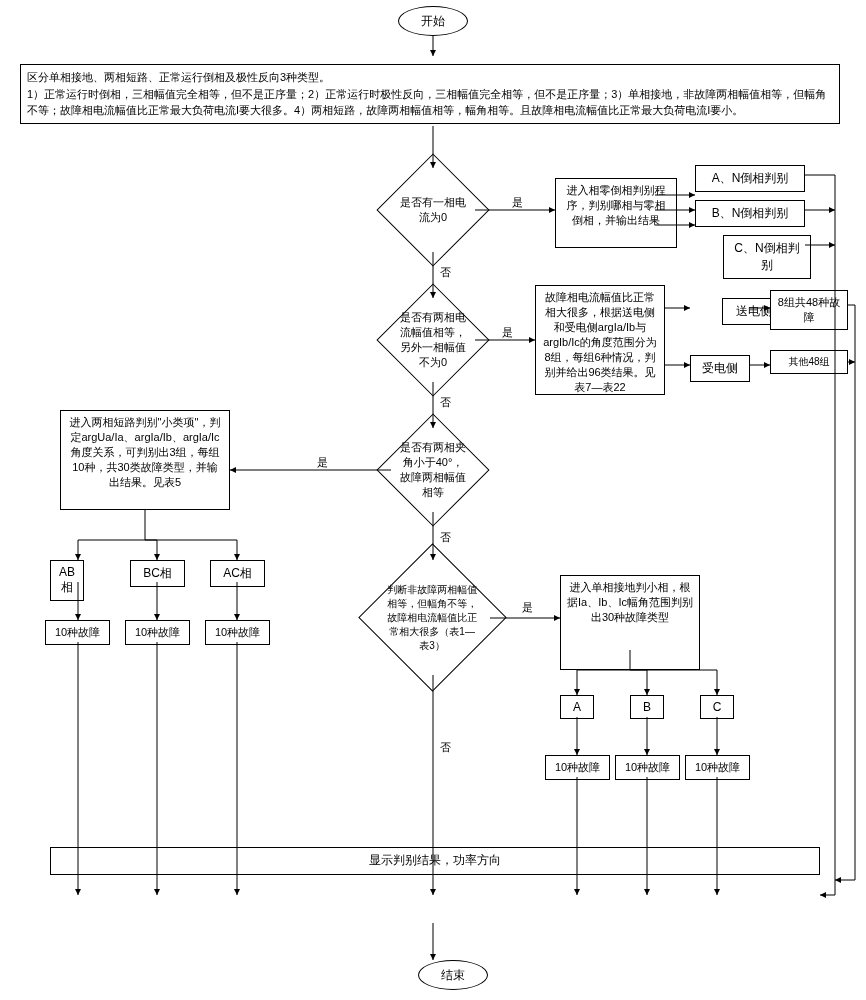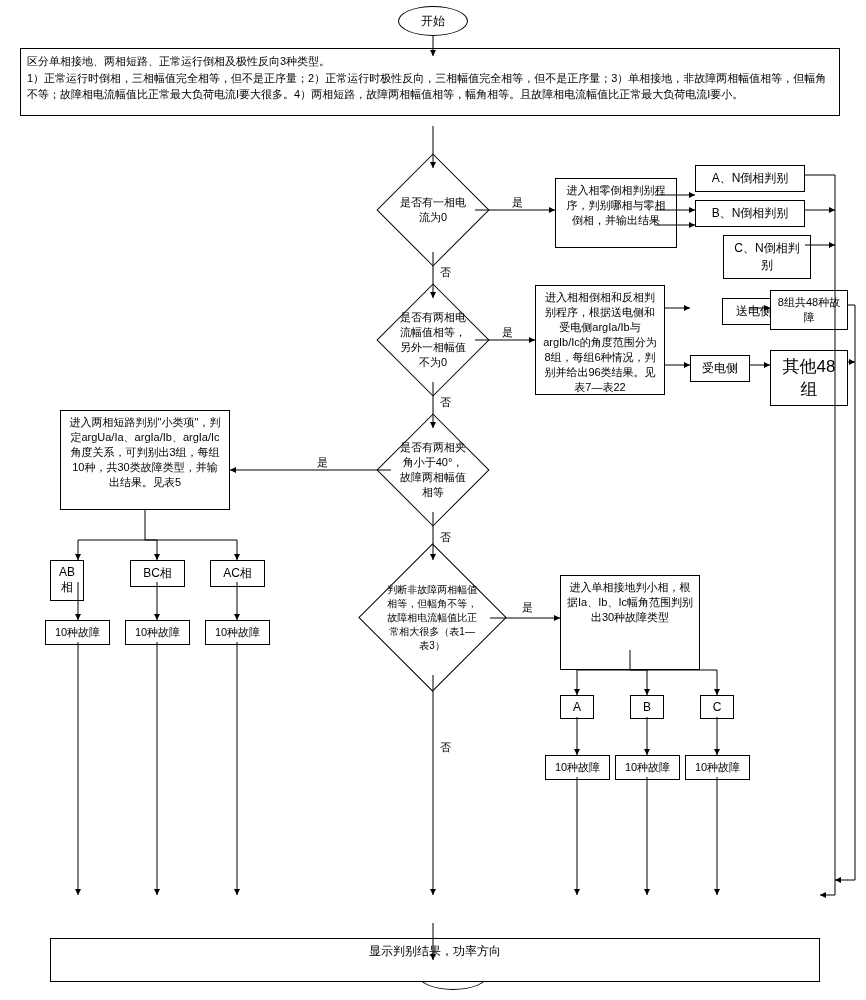--- a/index.html
+++ b/index.html
@@ -10,40 +10,40 @@
 .desc{text-align:left;font-size:11px;line-height:1.5}
 svg{position:absolute;top:0;left:0;pointer-events:none}
 .lbl{position:absolute;font-size:11px;background:#fff;padding:0 2px}
 </style>
 </head>
 <body>
 
 <div class="node term" style="left:398px;top:6px">开始</div>
 <div class="node term" style="left:418px;top:960px">结束</div>
 
-<div class="node desc" style="left:20px;top:48px;width:820px;height:68px;white-space:pre-line">区分单相接地、两相短路、正常运行倒相及极性反向3种类型。
+<div class="node desc" style="left:20px;top:64px;width:820px;height:60px;white-space:pre-line">区分单相接地、两相短路、正常运行倒相及极性反向3种类型。
 1）正常运行时倒相，三相幅值完全相等，但不是正序量；2）正常运行时极性反向，三相幅值完全相等，但不是正序量；3）单相接地，非故障两相幅值相等，但幅角不等；故障相电流幅值比正常最大负荷电流I要大很多。4）两相短路，故障两相幅值相等，幅角相等。且故障相电流幅值比正常最大负荷电流I要小。</div>
 
 <div class="node dec" style="left:393px;top:170px">
     <span>是否有一相电流为0</span>
   </div>
 
 <div class="node" style="left:555px;top:178px;width:122px;height:70px;font-size:11px">进入相零倒相判别程序，判别哪相与零相倒相，并输出结果</div>
 <div class="node" style="left:695px;top:165px;width:110px">A、N倒相判别</div>
 <div class="node" style="left:695px;top:200px;width:110px">B、N倒相判别</div>
 <div class="node" style="left:723px;top:235px;width:88px">C、N倒相判别</div>
 
 <div class="node dec" style="left:393px;top:300px">
     <span>是否有两相电流幅值相等，另外一相幅值不为0</span>
   </div>
-<div class="node" style="left:535px;top:285px;width:130px;height:110px;font-size:11px">进入相相倒相和反相判别程序，根据送电侧和受电侧argIa/Ib与argIb/Ic的角度范围分为8组，每组6种情况，判别并给出96类结果。见表7—表22</div>
+<div class="node" style="left:535px;top:285px;width:130px;height:110px;font-size:11px">故障相电流幅值比正常相大很多，根据送电侧和受电侧argIa/Ib与argIb/Ic的角度范围分为8组，每组6种情况，判别并给出96类结果。见表7—表22</div>
 <div class="node" style="left:722px;top:298px;width:64px">送电侧</div>
 <div class="node" style="left:690px;top:355px;width:60px">受电侧</div>
 <div class="node" style="left:770px;top:290px;width:78px;font-size:11px">8组共48种故障</div>
-<div class="node" style="left:770px;top:350px;width:78px;font-size:17px">其他48组</div>
+<div class="node" style="left:770px;top:350px;width:78px;font-size:10px">其他48组</div>
 
 <div class="node dec" style="left:393px;top:430px">
     <span>是否有两相夹角小于40°，故障两相幅值相等</span>
   </div>
 <div class="node" style="left:60px;top:410px;width:170px;height:100px;font-size:11px">进入两相短路判别"小类项"，判定argUa/Ia、argIa/Ib、argIa/Ic角度关系，可判别出3组，每组10种，共30类故障类型，并输出结果。见表5</div>
 <div class="node" style="left:50px;top:560px;width:34px">AB相</div>
 <div class="node" style="left:130px;top:560px;width:55px">BC相</div>
 <div class="node" style="left:210px;top:560px;width:55px">AC相</div>
 <div class="node" style="left:45px;top:620px;width:65px;font-size:11px">10种故障</div>
 <div class="node" style="left:125px;top:620px;width:65px;font-size:11px">10种故障</div>
@@ -53,21 +53,21 @@
     <span style="width:150px;font-size:10px">判断非故障两相幅值相等，但幅角不等，故障相电流幅值比正常相大很多（表1—表3）</span>
   </div>
 <div class="node" style="left:560px;top:575px;width:140px;height:95px;font-size:11px">进入单相接地判小相，根据Ia、Ib、Ic幅角范围判别出30种故障类型</div>
 <div class="node" style="left:560px;top:695px;width:34px">A</div>
 <div class="node" style="left:630px;top:695px;width:34px">B</div>
 <div class="node" style="left:700px;top:695px;width:34px">C</div>
 <div class="node" style="left:545px;top:755px;width:65px;font-size:11px">10种故障</div>
 <div class="node" style="left:615px;top:755px;width:65px;font-size:11px">10种故障</div>
 <div class="node" style="left:685px;top:755px;width:65px;font-size:11px">10种故障</div>
 
-<div class="node" style="left:50px;top:938px;width:770px;height:44px">显示判别结果，功率方向</div>
+<div class="node" style="left:50px;top:847px;width:770px;height:28px">显示判别结果，功率方向</div>
 
 <div class="lbl" style="left:510px;top:195px">是</div>
 <div class="lbl" style="left:438px;top:265px">否</div>
 <div class="lbl" style="left:500px;top:325px">是</div>
 <div class="lbl" style="left:438px;top:395px">否</div>
 <div class="lbl" style="left:315px;top:455px">是</div>
 <div class="lbl" style="left:438px;top:530px">否</div>
 <div class="lbl" style="left:520px;top:600px">是</div>
 <div class="lbl" style="left:438px;top:740px">否</div>
 

